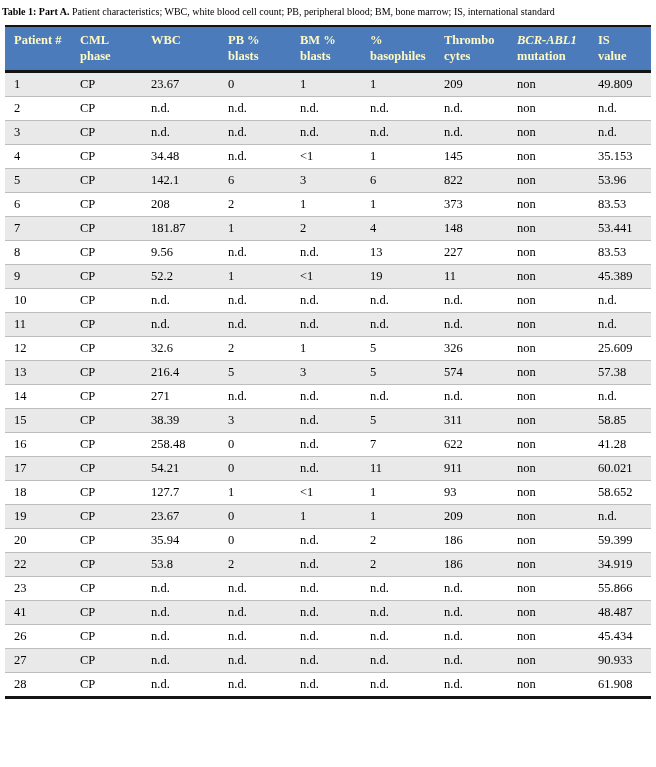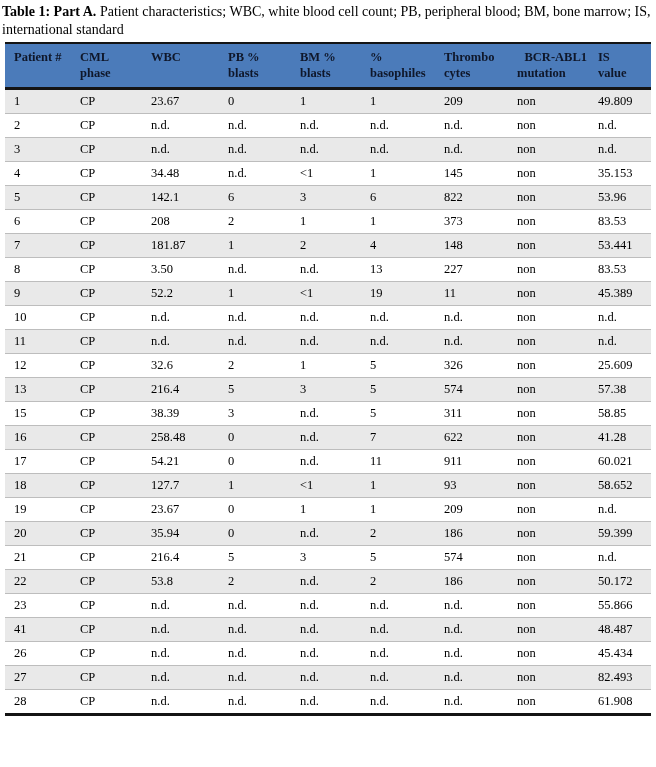--- a/index.html
+++ b/index.html
@@ -8,36 +8,36 @@
     background: #ffffff;
   }
   body {
     width: 656px;
     height: 767px;
     font-family: "Liberation Serif", serif;
     color: #000000;
     overflow: hidden;
   }
   .caption {
-    font-size: 14px;
+    font-size: 10px;
     line-height: 17.5px;
     margin: 3px 2px 4px 2px;
   }
   .caption .bold { font-weight: bold; }
   table.patient-table {
     border-collapse: collapse;
     table-layout: fixed;
     margin-left: 5px;
     width: 646px;
     border-top: 2px solid #141414;
     border-bottom: 3px solid #141414;
   }
   table.patient-table thead th {
     background: #4b7bba;
-    color: #0f172a;
+    color: #fef9c3;
     text-align: left;
     font-size: 12.5px;
     font-weight: bold;
     line-height: 16px;
     vertical-align: top;
     padding: 5px 2px 6px 9px;
     border-bottom: 3px solid #141414;
   }
   table.patient-table thead th .hline { display: block; }
   table.patient-table tbody td {
@@ -90,21 +90,21 @@
         </th>
         <th>
           <span class="hline">%</span>
           <span class="hline">basophiles</span>
         </th>
         <th>
           <span class="hline">Thrombo</span>
           <span class="hline">cytes</span>
         </th>
         <th>
-          <span class="hline" style=" text-align: right;">BCR-ABL1</span>
+          <span class="hline" style="font-style: italic;">BCR-ABL1</span>
           <span class="hline">mutation</span>
         </th>
         <th>
           <span class="hline">IS</span>
           <span class="hline">value</span>
         </th>
       </tr>
   </thead>
   <tbody>
       <tr>
@@ -180,21 +180,21 @@
         <td>1</td>
         <td>2</td>
         <td>4</td>
         <td>148</td>
         <td>non</td>
         <td>53.441</td>
       </tr>
       <tr>
         <td>8</td>
         <td>CP</td>
-        <td>3.50</td>
+        <td>9.56</td>
         <td>n.d.</td>
         <td>n.d.</td>
         <td>13</td>
         <td>227</td>
         <td>non</td>
         <td>83.53</td>
       </tr>
       <tr>
         <td>9</td>
         <td>CP</td>
@@ -244,20 +244,31 @@
         <td>CP</td>
         <td>216.4</td>
         <td>5</td>
         <td>3</td>
         <td>5</td>
         <td>574</td>
         <td>non</td>
         <td>57.38</td>
       </tr>
       <tr>
+        <td>14</td>
+        <td>CP</td>
+        <td>271</td>
+        <td>n.d.</td>
+        <td>n.d.</td>
+        <td>n.d.</td>
+        <td>n.d.</td>
+        <td>non</td>
+        <td>n.d.</td>
+      </tr>
+      <tr>
         <td>15</td>
         <td>CP</td>
         <td>38.39</td>
         <td>3</td>
         <td>n.d.</td>
         <td>5</td>
         <td>311</td>
         <td>non</td>
         <td>58.85</td>
       </tr>
@@ -310,40 +321,29 @@
         <td>CP</td>
         <td>35.94</td>
         <td>0</td>
         <td>n.d.</td>
         <td>2</td>
         <td>186</td>
         <td>non</td>
         <td>59.399</td>
       </tr>
       <tr>
-        <td>21</td>
-        <td>CP</td>
-        <td>216.4</td>
-        <td>5</td>
-        <td>3</td>
-        <td>5</td>
-        <td>574</td>
-        <td>non</td>
-        <td>n.d.</td>
-      </tr>
-      <tr>
         <td>22</td>
         <td>CP</td>
         <td>53.8</td>
         <td>2</td>
         <td>n.d.</td>
         <td>2</td>
         <td>186</td>
         <td>non</td>
-        <td>50.172</td>
+        <td>34.919</td>
       </tr>
       <tr>
         <td>23</td>
         <td>CP</td>
         <td>n.d.</td>
         <td>n.d.</td>
         <td>n.d.</td>
         <td>n.d.</td>
         <td>n.d.</td>
         <td>non</td>
@@ -373,21 +373,21 @@
       </tr>
       <tr>
         <td>27</td>
         <td>CP</td>
         <td>n.d.</td>
         <td>n.d.</td>
         <td>n.d.</td>
         <td>n.d.</td>
         <td>n.d.</td>
         <td>non</td>
-        <td>82.493</td>
+        <td>90.933</td>
       </tr>
       <tr>
         <td>28</td>
         <td>CP</td>
         <td>n.d.</td>
         <td>n.d.</td>
         <td>n.d.</td>
         <td>n.d.</td>
         <td>n.d.</td>
         <td>non</td>

